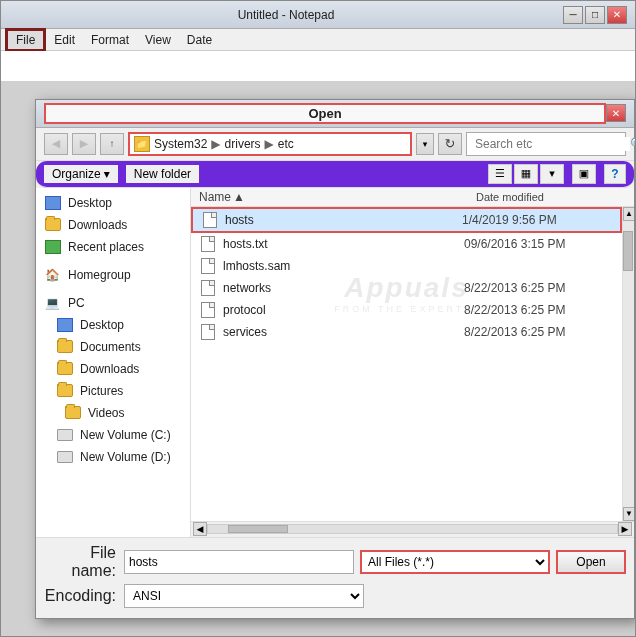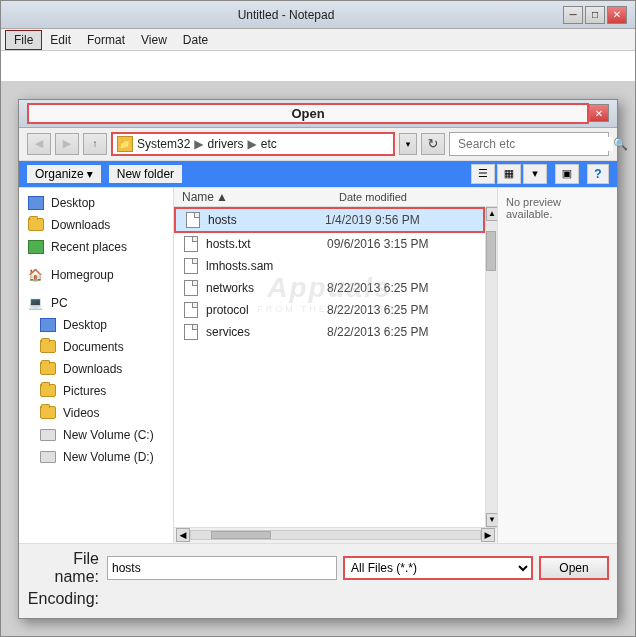--- a/index.html
+++ b/index.html
@@ -9,27 +9,27 @@
     .notepad-window { width: 636px; height: 637px; background: #f0f0f0; border: 1px solid #888; display: flex; flex-direction: column; position: relative; }
 
     .title-bar { background: linear-gradient(to bottom, #dde4ec, #c8d0dc); height: 28px; display: flex; align-items: center; justify-content: space-between; padding: 0 8px; border-bottom: 1px solid #aaa; }
     .title-bar-text { flex: 1; text-align: center; font-size: 12px; color: #222; }
     .title-bar-controls { display: flex; gap: 2px; }
     .title-btn { width: 20px; height: 18px; background: linear-gradient(to bottom, #e8e8e8, #d0d0d0); border: 1px solid #888; cursor: pointer; font-size: 10px; display: flex; align-items: center; justify-content: center; }
     .title-btn.close { background: linear-gradient(to bottom, #f08080, #d04040); color: white; }
 
     .menu-bar { background: #f0f0f0; height: 22px; display: flex; align-items: center; padding: 0 4px; border-bottom: 1px solid #ccc; }
     .menu-item { padding: 2px 8px; cursor: pointer; font-size: 12px; color: #222; }
-    .menu-item.active { background: #ddd; border: 1px solid #7f1d1d; }
+    .menu-item.active { background: #ddd; border: 3px solid #7f1d1d; }
 
     .notepad-content { flex: 1; background: white; padding: 4px; overflow: auto; position: relative; }
     .notepad-textarea { width: 100%; height: 60px; border: none; outline: none; resize: none; font-size: 12px; }
 
     
-    .dialog-overlay { position: absolute; top: 30px; left: 0; right: 0; bottom: 0; background: rgba(100,100,100,0.3); display: flex; align-items: center; justify-content: center; z-index: 10; }
+    .dialog-overlay { position: absolute; top: 30px; left: 0; right: 0; bottom: 0; background: rgba(100,100,100,0.3); display: flex; align-items: center; justify-content: flex-end; z-index: 10; }
 
     
     .open-dialog { width: 600px; height: 520px; background: #f0f0f0; border: 1px solid #888; box-shadow: 4px 4px 12px rgba(0,0,0,0.4); display: flex; flex-direction: column; }
 
     .dialog-title-bar { background: linear-gradient(to bottom, #dde4ec, #c8d0dc); height: 28px; display: flex; align-items: center; justify-content: space-between; padding: 0 8px; border-bottom: 1px solid #aaa; }
     .dialog-title { flex: 1; text-align: center; font-size: 13px; font-weight: bold; color: #222; border: 2px solid #e05050; padding: 1px 8px; display: inline-block; background: #f8f8f8; }
     .dialog-title-wrapper { flex: 1; display: flex; align-items: center; justify-content: center; }
     .dialog-close-btn { width: 20px; height: 18px; background: linear-gradient(to bottom, #f08080, #d04040); border: 1px solid #888; cursor: pointer; color: white; display: flex; align-items: center; justify-content: center; font-size: 10px; }
 
     .dialog-toolbar { background: #f0f0f0; padding: 4px 8px; display: flex; align-items: center; gap: 4px; border-bottom: 1px solid #ddd; }
@@ -38,21 +38,21 @@
     .breadcrumb-bar { flex: 1; height: 24px; background: white; border: 1px solid #aaa; display: flex; align-items: center; padding: 0 4px; gap: 2px; border: 2px solid #e05050; }
     .breadcrumb-icon { width: 16px; height: 16px; background: #f0c040; border: 1px solid #c09020; display: flex; align-items: center; justify-content: center; font-size: 9px; margin-right: 2px; }
     .breadcrumb-text { font-size: 12px; color: #222; }
     .breadcrumb-sep { color: #666; margin: 0 2px; }
     .breadcrumb-dropdown { width: 18px; height: 22px; background: linear-gradient(to bottom, #e8e8e8, #d8d8d8); border: 1px solid #aaa; cursor: pointer; display: flex; align-items: center; justify-content: center; font-size: 9px; }
     .refresh-btn { width: 24px; height: 22px; background: linear-gradient(to bottom, #e8e8e8, #d8d8d8); border: 1px solid #aaa; cursor: pointer; display: flex; align-items: center; justify-content: center; font-size: 13px; color: #444; }
     .search-box { width: 160px; height: 24px; border: 1px solid #aaa; display: flex; align-items: center; padding: 0 8px; background: white; }
     .search-input { flex: 1; border: none; outline: none; font-size: 12px; }
     .search-icon { color: #888; font-size: 12px; }
 
-    .dialog-secondbar { background: #3b82f6; padding: 3px 8px; display: flex; align-items: center; gap: 8px; border-bottom: 1px solid #ddd; }
+    .dialog-secondbar { background: #6d28d9; padding: 3px 8px; display: flex; align-items: center; gap: 8px; border-bottom: 1px solid #ddd; border-radius: 11px; }
     .organize-btn { padding: 2px 8px; background: #f0f0f0; border: none; cursor: pointer; font-size: 12px; display: flex; align-items: center; gap: 3px; }
     .new-folder-btn { padding: 2px 8px; background: #f0f0f0; border: none; cursor: pointer; font-size: 12px; }
     .spacer { flex: 1; }
     .view-btns { display: flex; gap: 2px; }
     .view-btn { width: 24px; height: 20px; background: #f0f0f0; border: 1px solid #ccc; cursor: pointer; display: flex; align-items: center; justify-content: center; font-size: 11px; }
     .help-btn { width: 22px; height: 20px; background: #f0f0f0; border: 1px solid #ccc; cursor: pointer; display: flex; align-items: center; justify-content: center; font-size: 12px; color: #0066cc; font-weight: bold; }
 
     .dialog-body { display: flex; flex: 1; overflow: hidden; }
 
     
@@ -259,21 +259,21 @@
                   <div class="icon-folder"></div>
                 </div>
               <span class="nav-item-label">Downloads</span>
             </div>
             <div class="nav-item" style="padding-left:20px">
               <div class="nav-item-icon">
                   <div class="icon-folder"></div>
                 </div>
               <span class="nav-item-label">Pictures</span>
             </div>
-            <div class="nav-item" style="padding-left:20px">
+            <div class="nav-item" style="padding-left:28px">
               <div class="nav-item-icon">
                   <div class="icon-folder"></div>
                 </div>
               <span class="nav-item-label">Videos</span>
             </div>
             <div class="nav-item" style="padding-left:20px">
               <div class="nav-item-icon">
                   <div class="icon-drive"></div>
                 </div>
               <span class="nav-item-label">New Volume (C:)</span>
@@ -362,39 +362,39 @@
 
             <div class="h-scroll">
               <div class="h-scroll-btn">◀</div>
               <div class="h-scroll-track">
                 <div class="h-scroll-thumb"></div>
               </div>
               <div class="h-scroll-btn">▶</div>
             </div>
           </div>
 
-          <div class="preview-panel">
-            <span class="preview-text">No preview available.</span>
-          </div>
 
         </div>
 
         <div class="dialog-bottom">
           <div class="bottom-row">
             <span class="bottom-label">File name:</span>
             <input class="filename-input" type="text" value="hosts" style="">
             <select class="filetype-select">
               <option>All Files (*.*)</option>
             </select>
             <div class="dialog-buttons">
               <button class="dlg-btn open-btn">Open</button>
             </div>
           </div>
           <div class="bottom-row">
             <span class="bottom-label">Encoding:</span>
+            <select class="encoding-select">
+              <option>ANSI</option>
+            </select>
           </div>
         </div>
 
       </div>
     </div>
   </div>
 
 </div>
 
 </body></html>

